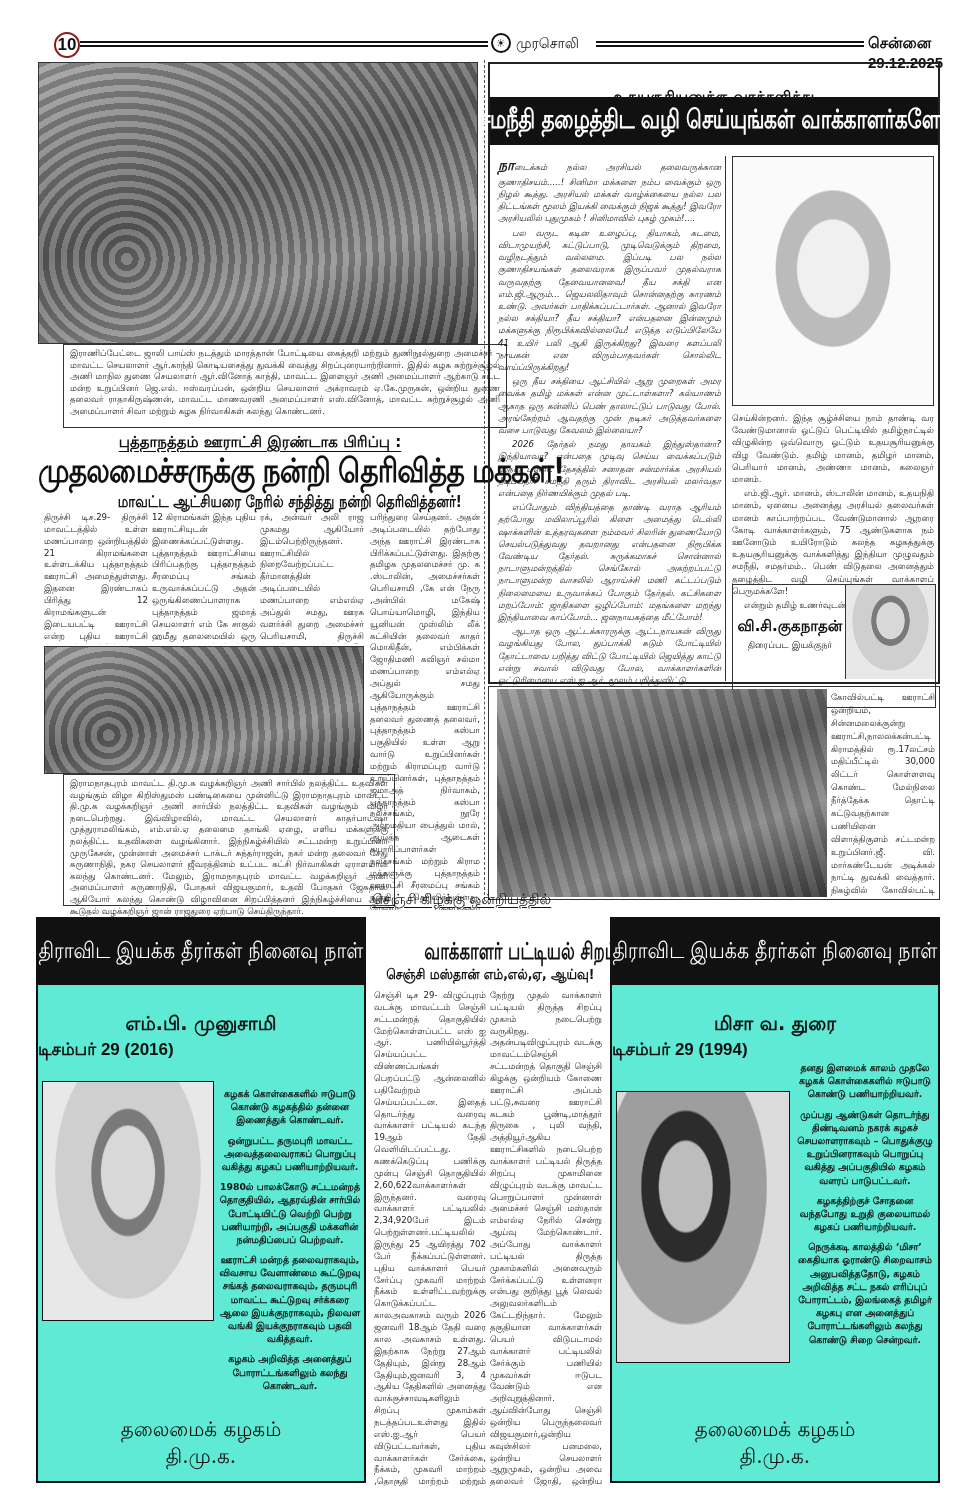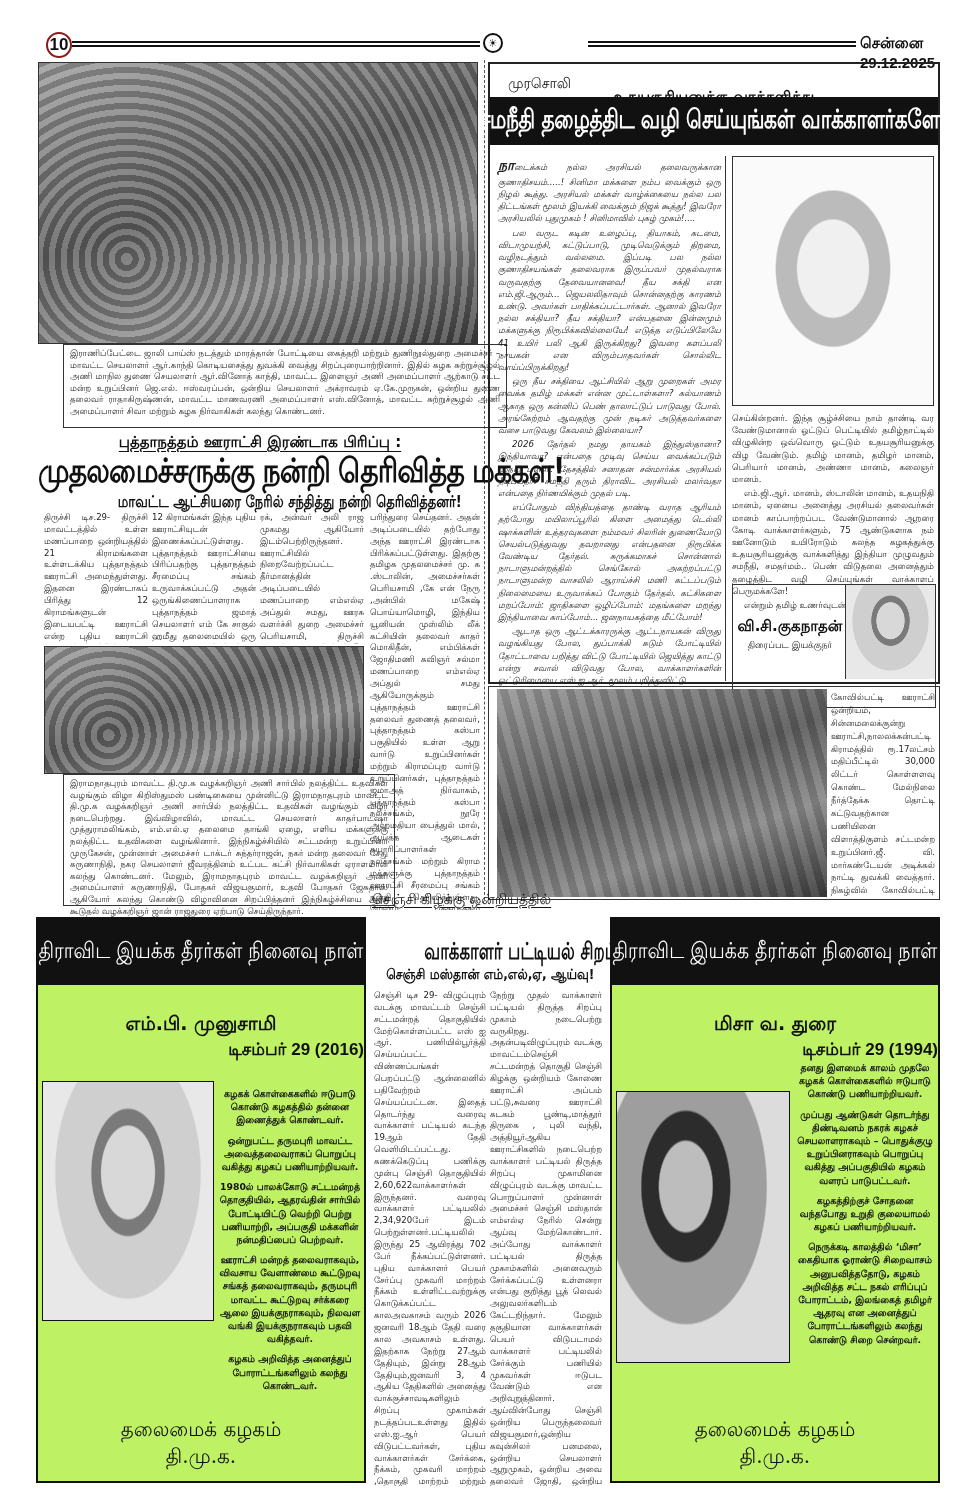--- a/index.html
+++ b/index.html
@@ -1,29 +1,29 @@
 <!DOCTYPE html>
 <html><head>
 <meta charset="utf-8">
 <style>
   * { box-sizing: border-box; margin: 0; padding: 0; }
   html, body { width: 972px; height: 1500px; background: #fff; overflow: hidden; }
   body { font-family: "DejaVu Sans", sans-serif; color: #111; position: relative; }
 
   
-  .masthead { position: absolute; left: 8px; top: 30px; width: 787px; height: 28px; }
+  .masthead { position: absolute; left: 16px; top: 30px; width: 787px; height: 28px; }
   .page-no { position: absolute; left: 38px; top: 2px; width: 26px; height: 26px; border-radius: 50%;
     border: 2px solid #8b1a1a; background: #fff; font: bold 17px "Liberation Sans", sans-serif;
     display: flex; align-items: center; justify-content: center; color: #111; }
   .rule-l, .rule-r { position: absolute; top: 11px; height: 6px; border-top: 2px solid #111; border-bottom: 2px solid #111; }
   .rule-l { left: 64px; width: 408px; }
   .rule-r { left: 580px; width: 268px; }
   .paper-logo { position: absolute; left: 475px; top: 3px; width: 20px; height: 20px; border-radius: 50%;
     border: 2px solid #111; font-size: 11px; display: flex; align-items: center; justify-content: center; }
-  .paper-name { position: absolute; left: 500px; top: 5px; font: 14px "DejaVu Sans", sans-serif; margin-top: 40px; }
+  .paper-name { position: absolute; left: 500px; top: 5px; font: 14px "DejaVu Sans", sans-serif; }
   .edition { position: absolute; left: 852px; top: 4px; font: bold 15px "Liberation Sans", sans-serif; }
 
   .col-sep { position: absolute; border-left: 1px dashed #555; }
 
   
   .photo { position: absolute; background: linear-gradient(160deg, #9a9a9a 0%, #5c5c5c 45%, #8a8a8a 70%, #3d3d3d 100%); overflow: hidden; }
   .photo .ph-label { position: absolute; left: 6px; bottom: 4px; font: 9px "DejaVu Sans", sans-serif; color: #eee; opacity: .0; }
   .crowd::before { content: ""; position: absolute; inset: 0;
     background: repeating-radial-gradient(circle at 20% 70%, rgba(255,255,255,.18) 0 6px, rgba(0,0,0,.15) 6px 12px); }
   .trees::before { content: ""; position: absolute; inset: 0;
@@ -52,26 +52,26 @@
   .r-body p { text-indent: 14px; margin-bottom: 2px; font-style: italic; }
   .r-body .dropcap { font-weight: bold; font-size: 14px; }
   .r-body2 { position: absolute; left: 242px; top: 348px; width: 202px; font: 8.6px/1.42 "DejaVu Sans", sans-serif; color: #222; text-align: justify; }
   .r-body2 p { text-indent: 12px; margin-bottom: 2px; }
   .author-box { position: absolute; left: 242px; top: 520px; width: 204px; height: 124px; border: 1px solid #333; }
   .author-name { position: absolute; left: 4px; top: 32px; width: 106px; text-align: center; font: bold 15px "DejaVu Sans", sans-serif; }
   .author-role { position: absolute; left: 4px; top: 55px; width: 106px; text-align: center; font: 9px "DejaVu Sans", sans-serif; }
   .author-photo { position: absolute; left: 112px; top: 0; width: 90px; height: 94px; border-left: 1px solid #333; }
 
   
-  .memo { position: absolute; border: 2px solid #111; background: #bef264; }
+  .memo { position: absolute; border: 2px solid #111; background: #5eead4; }
   .memo-band { position: absolute; left: 0; top: 0; width: 100%; height: 66px; background: #111; color: #fff;
     display: flex; align-items: center; justify-content: center; }
   .memo-band span { font: 22px "DejaVu Sans", sans-serif; transform: scaleX(.86); white-space: nowrap; }
   .memo-name { position: absolute; left: 0; width: 100%; text-align: center; font: bold 19px "DejaVu Sans", sans-serif; }
-  .memo-date { position: absolute; left: 0; width: 100%; text-align: right; font: bold 17px "Liberation Sans", "DejaVu Sans", sans-serif; }
+  .memo-date { position: absolute; left: 0; width: 100%; text-align: left; font: bold 17px "Liberation Sans", "DejaVu Sans", sans-serif; }
   .memo-photo { position: absolute; border: 1px solid #111; }
   .memo-text { position: absolute; font: bold 9.3px/1.42 "DejaVu Sans", sans-serif; text-align: center; color: #111; }
   .memo-text p { margin-bottom: 7px; }
   .memo-sign1 { position: absolute; left: 0; width: 100%; text-align: center; font: 20px "DejaVu Serif", serif; }
   .memo-sign2 { position: absolute; left: 0; width: 100%; text-align: center; font: 20px "DejaVu Serif", serif; }
 
   
   .vc-kicker { position: absolute; left: 372px; top: 891px; width: 232px; text-align: left; font: 14px "DejaVu Sans", sans-serif; text-decoration: underline; text-underline-offset: 3px; }
   .vc-head { position: absolute; left: 372px; top: 938px; width: 232px; text-align: center; }
   .vc-head span { display: inline-block; font: bold 23px "DejaVu Sans", sans-serif; transform: scaleX(.72); white-space: nowrap; }
@@ -173,17 +173,17 @@
   <div class="memo-band">
       <span>திராவிட இயக்க தீரர்கள் நினைவு நாள்</span>
     </div>
   <div class="memo-name" style="top:93px;">மிசா வ. துரை</div>
   <div class="memo-date" style="top:121px;">டிசம்பர் 29 (1994)</div>
   <div class="memo-photo photo portrait-dark" style="left:4px; top:172px; width:174px; height:272px;"></div>
   <div class="memo-text" style="left:182px; top:142px; width:142px;">
     <p>தனது இளமைக் காலம் முதலே கழகக் கொள்கைகளில் ஈடுபாடு கொண்டு பணியாற்றியவர்.</p>
     <p>முப்பது ஆண்டுகள் தொடர்ந்து திண்டிவனம் நகரக் கழகச் செயலாளராகவும் – பொதுக்குழு உறுப்பினராகவும் பொறுப்பு வகித்து அப்பகுதியில் கழகம் வளரப் பாடுபட்டவர்.</p>
     <p>கழகத்திற்குச் சோதனை வந்தபோது உறுதி குலையாமல் கழகப் பணியாற்றியவர்.</p>
-    <p>நெருக்கடி காலத்தில் ‘மிசா’ கைதியாக ஓராண்டு சிறைவாசம் அனுபவித்ததோடு, கழகம் அறிவித்த சட்ட நகல் எரிப்புப் போராட்டம், இலங்கைத் தமிழர் ஆதரவு என அனைத்துப் போராட்டங்களிலும் கலந்து கொண்டு சிறை சென்றவர்.</p>
+    <p>நெருக்கடி காலத்தில் ‘மிசா’ கைதியாக ஓராண்டு சிறைவாசம் அனுபவித்ததோடு, கழகம் அறிவித்த சட்ட நகல் எரிப்புப் போராட்டம், இலங்கைத் தமிழர் கழகபு என அனைத்துப் போராட்டங்களிலும் கலந்து கொண்டு சிறை சென்றவர்.</p>
   </div>
   <div class="memo-sign1" style="top:498px;">தலைமைக் கழகம்</div>
   <div class="memo-sign2" style="top:525px;">தி.மு.க.</div>
 </div>
 
 </body></html>

